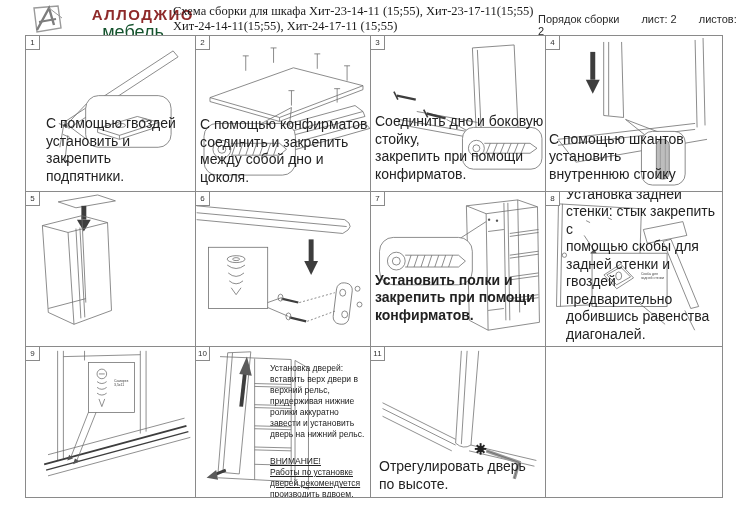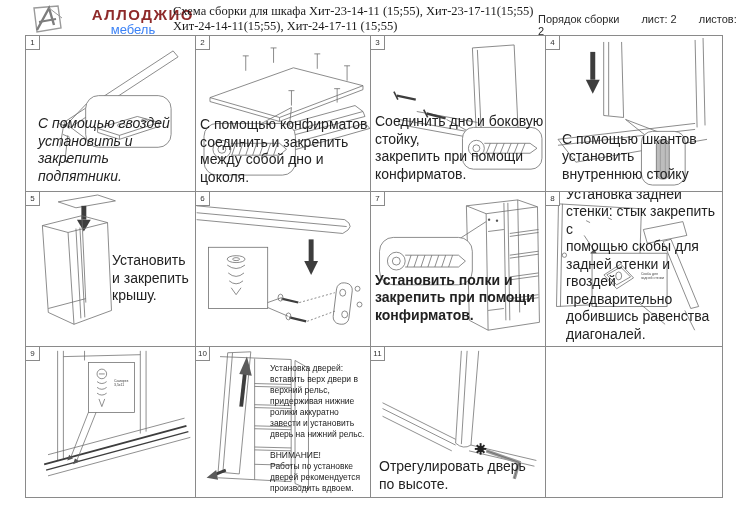--- a/index.html
+++ b/index.html
@@ -2,41 +2,41 @@
 <html><head>
 <meta charset="utf-8">
 <style>
   html,body{margin:0;padding:0;background:#fff;}
   body{width:748px;height:527px;position:relative;font-family:"Liberation Sans",sans-serif;overflow:hidden;color:#222;}
   svg{display:block;}
   
   .hdr-logo{position:absolute;left:28px;top:4px;width:36px;height:30px;}
   .hdr-brand{position:absolute;left:72px;top:6px;width:122px;text-align:center;}
   .brand-name{font-weight:bold;font-size:15px;letter-spacing:1.5px;color:#8e2a2a;text-align:right;}
-  .brand-sub{font-size:13px;color:#3b82f6;margin-top:-1px;}
+  .brand-sub{font-size:18px;color:#14532d;margin-top:-1px;}
   .hdr-title{position:absolute;left:173px;top:4px;font-family:"Liberation Serif",serif;font-size:12.5px;line-height:15px;color:#1a1a1a;white-space:pre-line;}
   .hdr-right{position:absolute;left:538px;top:13px;font-size:11px;color:#2a2a2a;}
   .hdr-right span{margin-right:22px;}
   
   .grid{position:absolute;left:25px;top:35px;width:697px;height:462px;display:grid;grid-template-columns:170px 175px 175px 177px;grid-template-rows:156px 155px 151px;border-top:1px solid #8a8a8a;border-left:1px solid #8a8a8a;}
   .cell{position:relative;border-right:1px solid #8a8a8a;border-bottom:1px solid #8a8a8a;overflow:hidden;background:#fff;}
   .badge{position:absolute;left:0;top:0;width:13px;height:13px;border-right:1px solid #8a8a8a;border-bottom:1px solid #8a8a8a;font-size:8px;line-height:13px;text-align:center;color:#333;background:#fff;z-index:3;}
   .diag{position:absolute;left:0;top:0;width:100%;height:100%;}
   .cap{position:absolute;font-size:14px;line-height:1.25;color:#222;white-space:pre-line;z-index:2;}
-  .cap-1{left:12px;bottom:6px;font-style:italic;}
+  .cap-1{left:20px;bottom:6px;}
   .cap-2{left:4px;bottom:5px;}
   .cap-3{left:4px;bottom:8px;}
-  .cap-4{left:16px;bottom:8px;}
+  .cap-4{left:3px;bottom:8px;}
   .cap-5{left:86px;top:60px;}
   .cap-6{left:4px;bottom:3px;}
   .cap-7{left:4px;bottom:22px;font-weight:bold;}
   .cap-8{left:20px;bottom:3px;}
   .cap-9{left:4px;bottom:1px;}
   .cap-10{left:74px;top:16px;font-size:8.5px;line-height:1.3;}
-  .warn-10{left:74px;top:103px;font-size:8.5px;line-height:1.3;}
+  .warn-10{left:74px;top:109px;font-size:8.5px;line-height:1.3;text-decoration:underline;}
   .cap-11{left:8px;bottom:4px;}
   .tinylabel{position:absolute;font-size:3.5px;line-height:1.15;color:#444;z-index:2;}
   .lbl-8{left:95px;top:80px;width:24px;}
   .lbl-9{left:88px;top:32px;width:20px;}
   .ln{stroke:#6e6e6e;stroke-width:0.8;fill:none;}
   .dk{stroke:#3d3d3d;fill:none;}
   .fillwh{fill:#fff;}
 </style>
 </head>
 <body>
@@ -199,22 +199,20 @@
       <line class="ln" x1="16" y1="34" x2="22" y2="122"></line>
       <line class="ln" x1="42" y1="41" x2="48" y2="134"></line>
       <line class="ln" x1="82" y1="31" x2="86" y2="120"></line>
       <line class="ln" x1="56" y1="24" x2="60" y2="112"></line>
       <line class="ln" x1="50" y1="37" x2="55" y2="128"></line>
       <line class="ln" x1="54" y1="36" x2="59" y2="127"></line>
       <line class="ln" x1="22" y1="122" x2="48" y2="134"></line>
       <line class="ln" x1="48" y1="134" x2="86" y2="120"></line>
       <line class="ln" x1="22" y1="118" x2="60" y2="108"></line>
     </svg>
-    <div class="cap cap-5">Установить и закрепить
-крышу.</div>
   </div>
 
   <div class="cell">
     <div class="badge">6</div>
     <svg class="diag" viewBox="0 0 175 156">
       <path class="ln" d="M0,14 L150,28"></path>
       <path class="ln" d="M0,28 L148,42"></path>
       <path class="ln" d="M0,21 L152,35"></path>
       <path class="ln" d="M150,28 Q162,35 148,42"></path>
       <line class="dk" x1="116" y1="48" x2="116" y2="70" stroke-width="5"></line>

